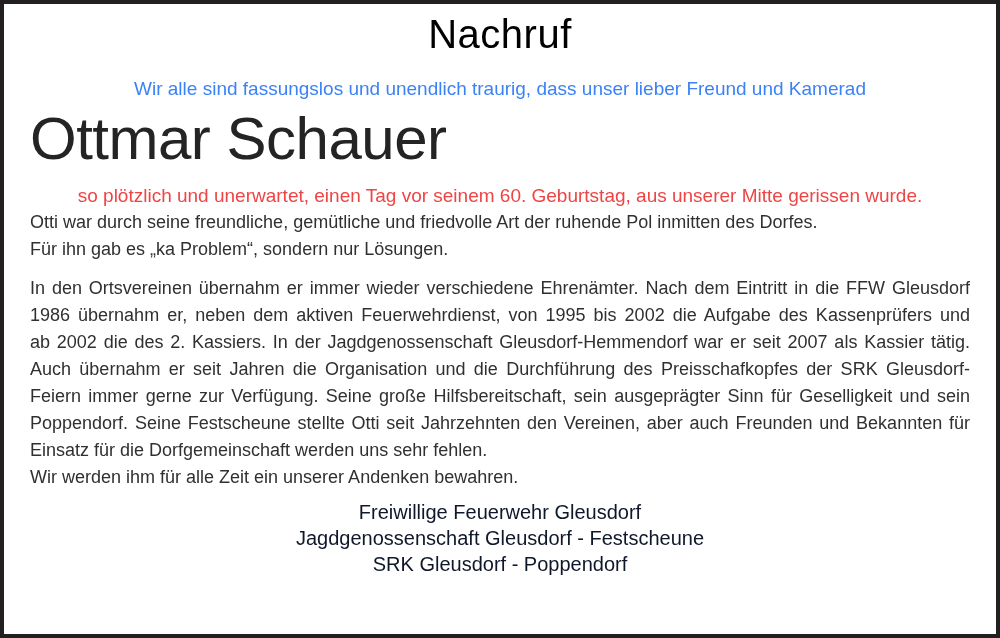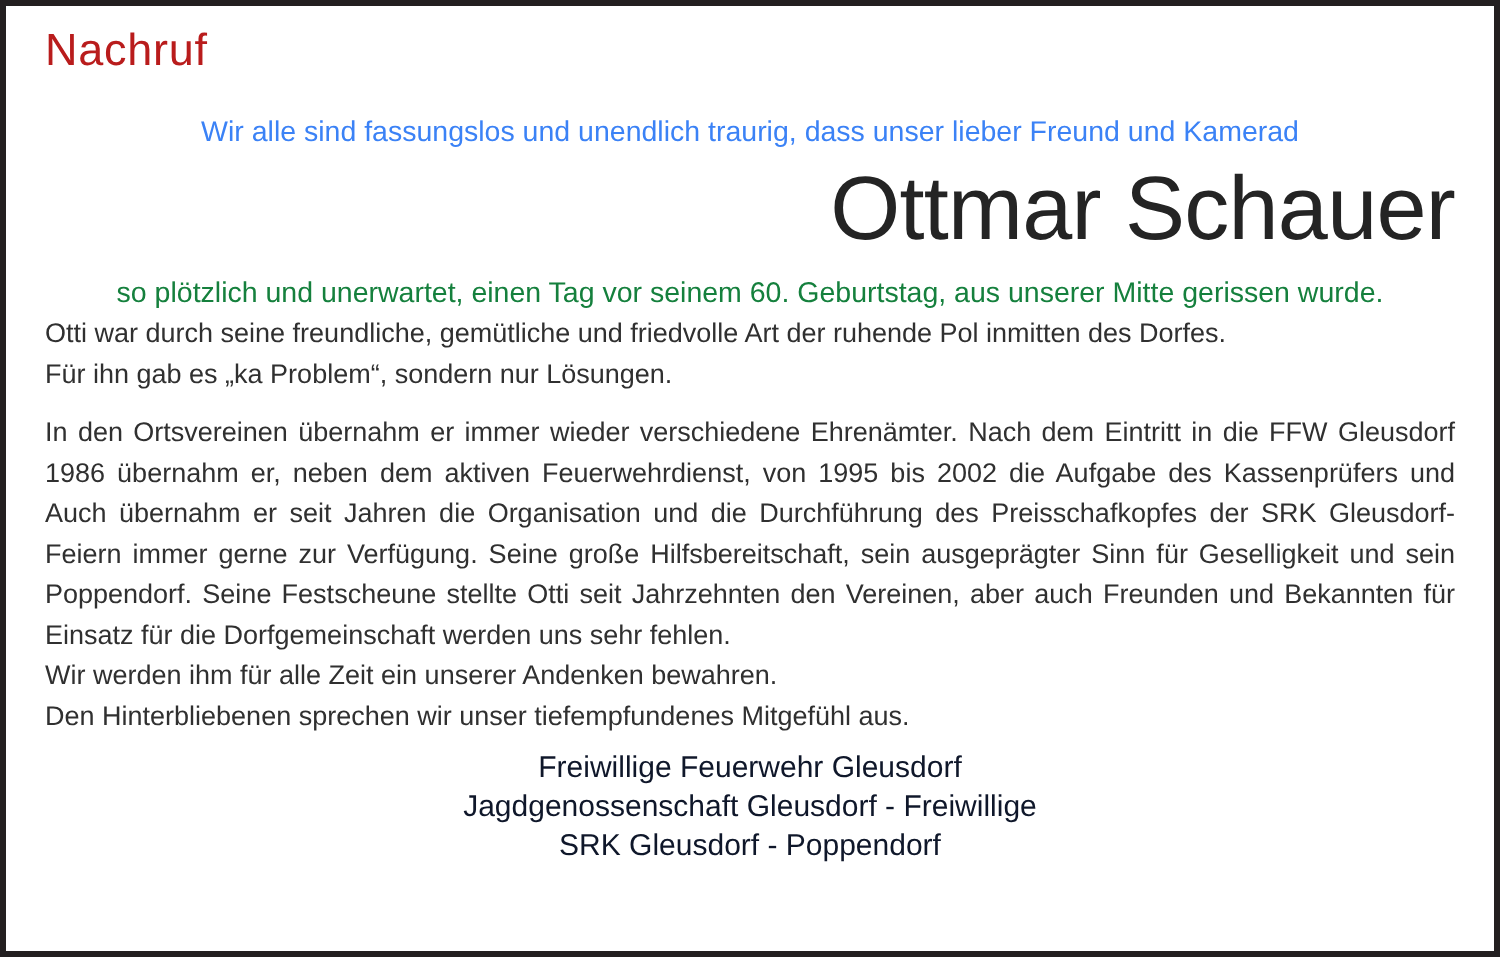--- a/index.html
+++ b/index.html
@@ -14,47 +14,47 @@
     box-sizing: border-box;
     border: 4px solid #231f20;
     background: #ffffff;
     padding: 0 26px;
     overflow: hidden;
     font-family: "Liberation Sans", sans-serif;
     color: #2b2b2b;
   }
   .title {
     margin-top: 13px;
-    text-align: left;
-    font-size: 30px;
+    text-align: center;
+    font-size: 40px;
     line-height: 34px;
     letter-spacing: 0.5px;
-    color: #b91c1c;
+    color: #000000;
   }
   .intro {
     margin-top: 24px;
     text-align: center;
     font-size: 19px;
     line-height: 27px;
     color: #3b82f6;
   }
   .deceased-name {
     margin-top: 4px;
-    text-align: right;
+    text-align: left;
     font-size: 60px;
     line-height: 66px;
     letter-spacing: -0.5px;
     color: #242424;
   }
   .subtitle {
     margin-top: 10px;
     text-align: center;
     font-size: 19px;
     line-height: 27px;
-    color: #15803d;
+    color: #ef4444;
   }
   .body-block {
     font-size: 18px;
     line-height: 27px;
     color: #303030;
   }
   .para1 { }
   .para2 { margin-top: 12px; }
   .bline { text-align: left; white-space: nowrap; }
   .bline.just {
@@ -84,27 +84,27 @@
   <div class="subtitle">so plötzlich und unerwartet, einen Tag vor seinem 60. Geburtstag, aus unserer Mitte gerissen wurde.</div>
 
   <div class="body-block para1">
     <div class="bline">Otti war durch seine freundliche, gemütliche und friedvolle Art der ruhende Pol inmitten des Dorfes.</div>
     <div class="bline">Für ihn gab es „ka Problem“, sondern nur Lösungen.</div>
   </div>
 
   <div class="body-block para2">
     <div class="bline just">In den Ortsvereinen übernahm er immer wieder verschiedene Ehrenämter. Nach dem Eintritt in die FFW Gleusdorf</div>
     <div class="bline just">1986 übernahm er, neben dem aktiven Feuerwehrdienst, von 1995 bis 2002 die Aufgabe des Kassenprüfers und</div>
+    <div class="bline just">ab 2002 die des 2. Kassiers. In der Jagdgenossenschaft Gleusdorf-Hemmendorf war er seit 2007 als Kassier tätig.</div>
     <div class="bline just">Auch übernahm er seit Jahren die Organisation und die Durchführung des Preisschafkopfes der SRK Gleusdorf-</div>
     <div class="bline just">Feiern immer gerne zur Verfügung. Seine große Hilfsbereitschaft, sein ausgeprägter Sinn für Geselligkeit und sein</div>
     <div class="bline just">Poppendorf. Seine Festscheune stellte Otti seit Jahrzehnten den Vereinen, aber auch Freunden und Bekannten für</div>
     <div class="bline">Einsatz für die Dorfgemeinschaft werden uns sehr fehlen.</div>
     <div class="bline">Wir werden ihm für alle Zeit ein unserer Andenken bewahren.</div>
-    <div class="bline">Den Hinterbliebenen sprechen wir unser tiefempfundenes Mitgefühl aus.</div>
   </div>
 
   <div class="signatures">
     <div>Freiwillige Feuerwehr Gleusdorf</div>
-    <div>Jagdgenossenschaft Gleusdorf - Freiwillige</div>
+    <div>Jagdgenossenschaft Gleusdorf - Festscheune</div>
     <div>SRK Gleusdorf - Poppendorf</div>
   </div>
 
 </div>
 
 </body></html>

